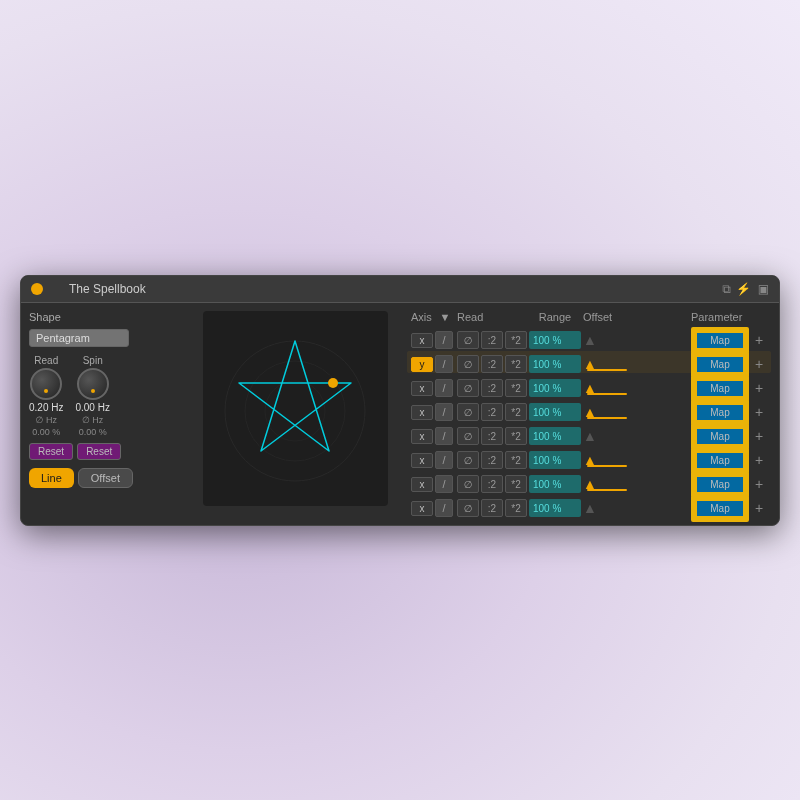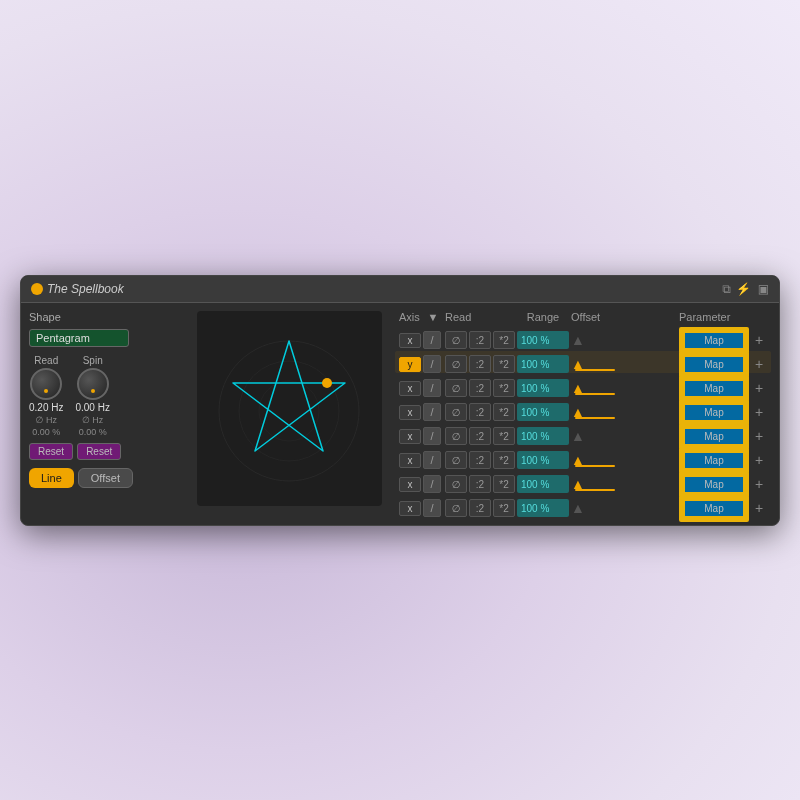--- a/index.html
+++ b/index.html
@@ -29,22 +29,21 @@
       padding: 6px 10px;
       display: flex;
       align-items: center;
       justify-content: space-between;
       border-bottom: 1px solid #555;
     }
 
     .title-bar-left {
       display: flex;
       align-items: center;
-      gap: 4px;
-      font-style: italic;
+      gap: 26px;
     }
 
     .traffic-light {
       width: 12px;
       height: 12px;
       border-radius: 50%;
       background: #f0a500;
     }
 
     .title-text {
@@ -60,21 +59,21 @@
 
     .title-icon {
       color: #888;
       font-size: 12px;
       cursor: pointer;
     }
 
     .main-content {
       display: flex;
       padding: 8px;
-      gap: 13px;
+      gap: 19px;
     }
 
     
     .left-panel {
       width: 155px;
       flex-shrink: 0;
       display: flex;
       flex-direction: column;
       gap: 4px;
     }
@@ -85,21 +84,21 @@
       margin-bottom: 2px;
     }
 
     .dropdown-row {
       display: flex;
       align-items: center;
       gap: 4px;
     }
 
     .dropdown {
-      background: #14532d;
+      background: #737373;
       border: 1px solid #666;
       border-radius: 3px;
       color: #ddd;
       font-size: 11px;
       padding: 2px 6px;
       width: 100px;
       appearance: none;
       cursor: pointer;
     }
 

